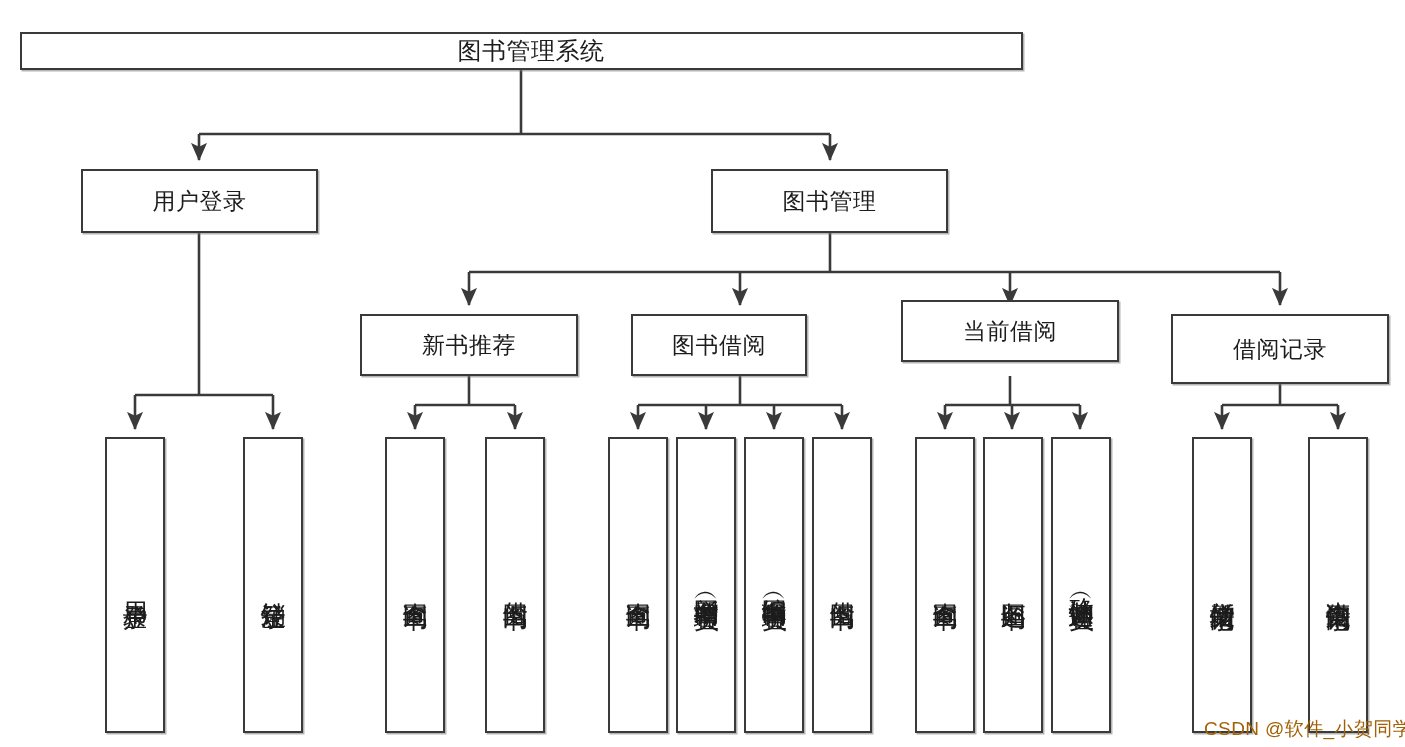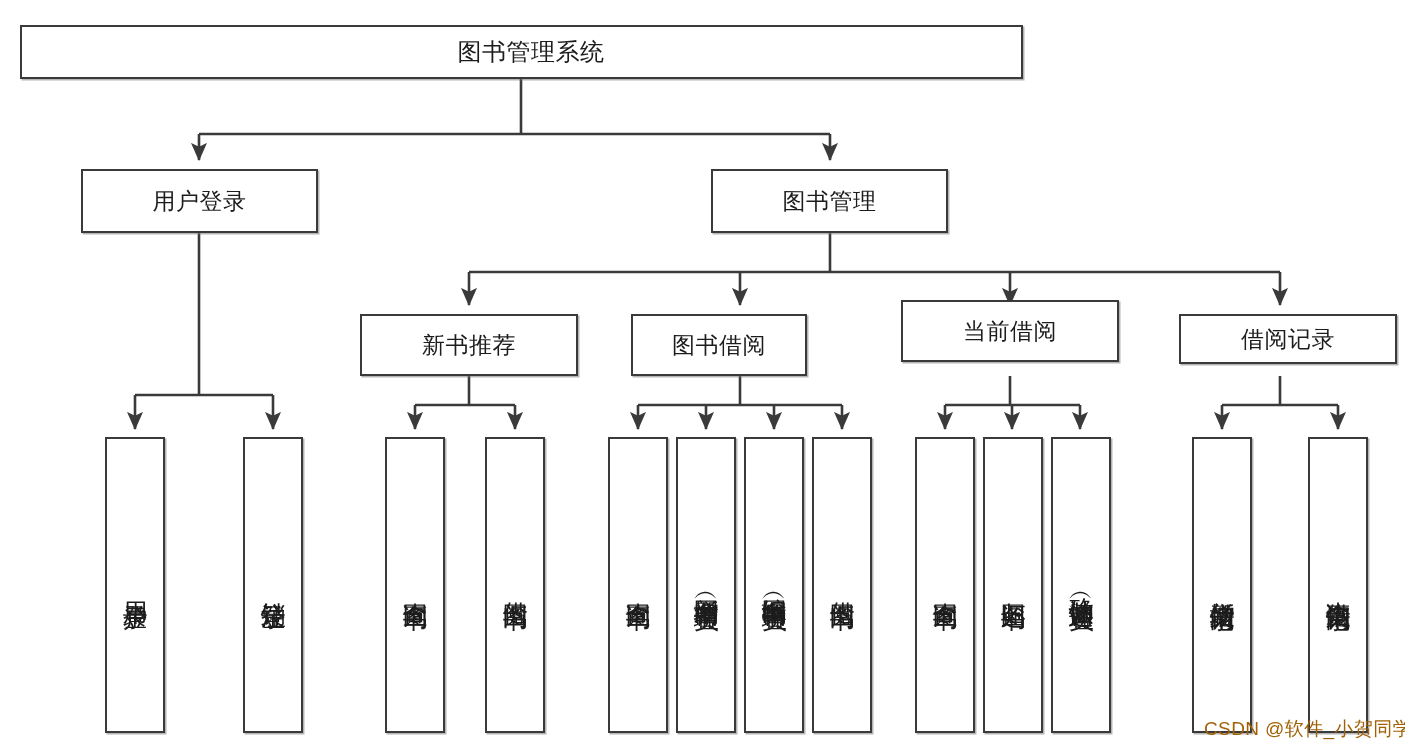--- a/index.html
+++ b/index.html
@@ -125,21 +125,21 @@
       <line x1="1012" y1="405" x2="1012" y2="429" marker-end="url(#arrow)"></line>
       <line x1="1080" y1="405" x2="1080" y2="429" marker-end="url(#arrow)"></line>
 
       <line x1="1280" y1="376" x2="1280" y2="405"></line>
       <line x1="1222" y1="405" x2="1338" y2="405"></line>
       <line x1="1222" y1="405" x2="1222" y2="429" marker-end="url(#arrow)"></line>
       <line x1="1338" y1="405" x2="1338" y2="429" marker-end="url(#arrow)"></line>
     </g>
   </svg>
 
-  <div class="node horiz root" style="left:20px; top:25px; width:1003px; height:54px;padding-left:19px;">
+  <div class="node horiz root" style="left:20px; top:32px; width:1003px; height:38px;padding-left:19px;">
     <span class="lbl">图书管理系统</span>
   </div>
 
   <div class="node horiz" style="left:81px; top:169px; width:237px; height:64px;">
     <span class="lbl">用户登录</span>
   </div>
 
   <div class="node horiz" style="left:711px; top:169px; width:237px; height:64px;">
     <span class="lbl">图书管理</span>
   </div>
@@ -149,21 +149,21 @@
   </div>
 
   <div class="node horiz" style="left:631px; top:314px; width:176px; height:62px;">
     <span class="lbl">图书借阅</span>
   </div>
 
   <div class="node horiz" style="left:901px; top:300px; width:218px; height:62px;">
     <span class="lbl">当前借阅</span>
   </div>
 
-  <div class="node horiz" style="left:1171px; top:314px; width:218px; height:50px;margin-left:8px;">
+  <div class="node horiz" style="left:1171px; top:314px; width:218px; height:70px;">
     <span class="lbl">借阅记录</span>
   </div>
 
   <div class="node vert" style="left:105px; top:437px; width:60px; height:296px;">
     <span class="lbl">用户登录</span>
   </div>
 
   <div class="node vert" style="left:243px; top:437px; width:60px; height:296px;">
     <span class="lbl">注销登录</span>
   </div>

